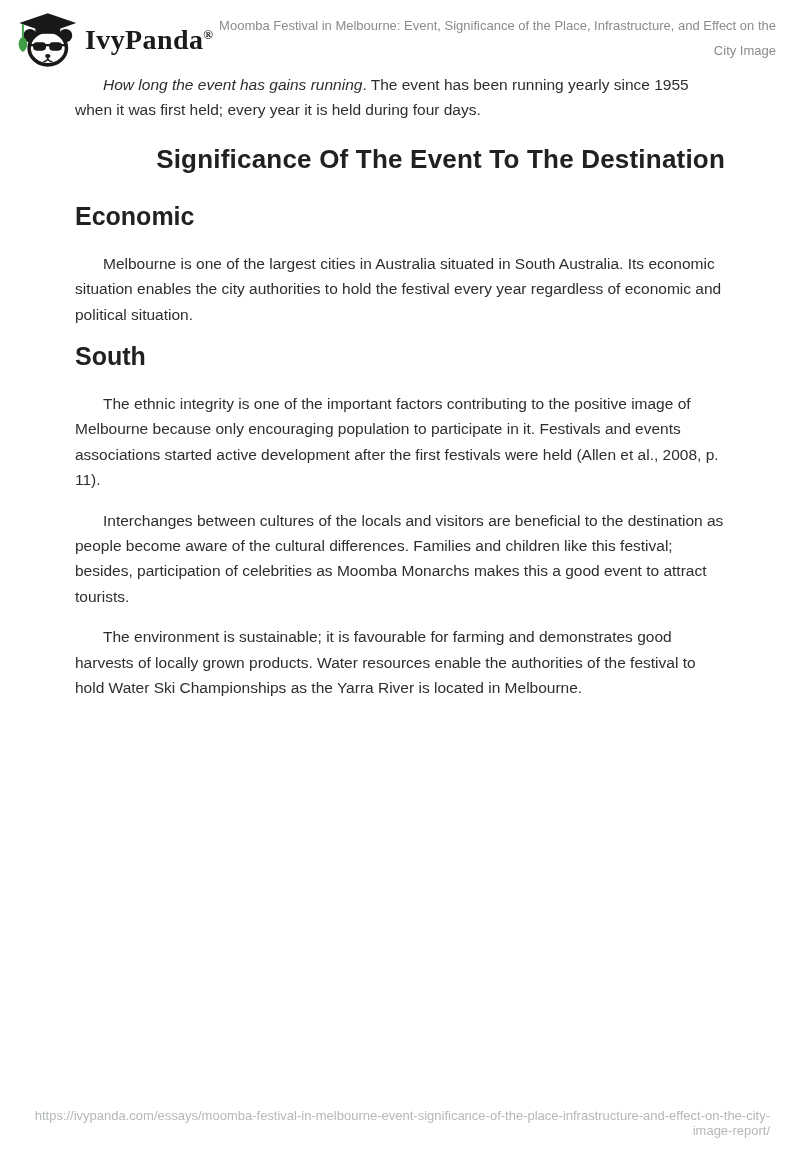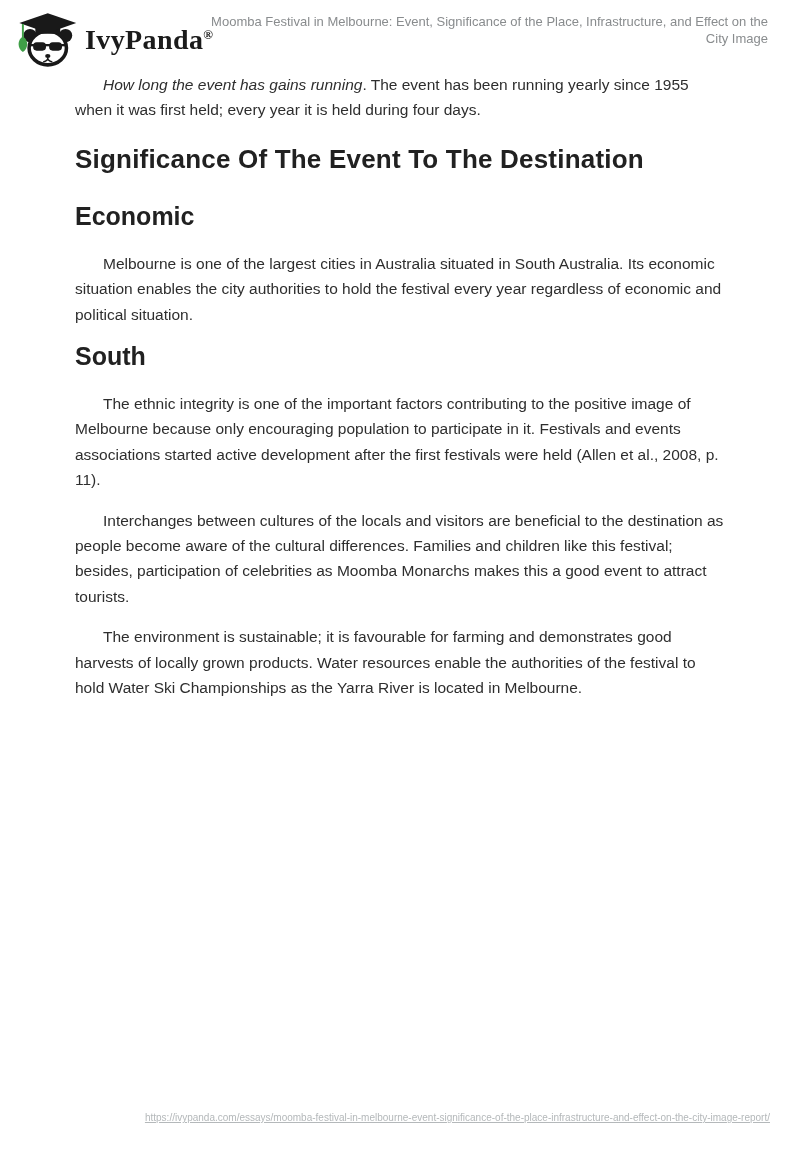--- a/index.html
+++ b/index.html
@@ -19,45 +19,44 @@
     display: flex; align-items: center; gap: 7px;
   }
   .logo svg { width: 64px; height: 56px; display: block; }
   .brand {
     font-family: "Liberation Serif", serif;
     font-weight: 700; font-size: 28px; color: #1b1b1b;
     letter-spacing: 0.4px; line-height: 1;
   }
   .brand .reg { font-size: 13px; vertical-align: super; font-weight: 700; }
   .doc-title {
-    position: absolute; top: 13px; right: 32px; width: 574px;
-    text-align: right; font-size: 13px; line-height: 17px;
+    position: absolute; top: 13px; right: 24px; width: 574px;
+    text-align: right; font-size: 13px; line-height: 25px;
     color: #898c8e;
   }
 
   
   main { margin: 0 75px; color: #2e2e2e; font-size: 15.5px; line-height: 25.4px; }
   main p { margin: 15px 0; text-indent: 28px; }
   main p.lead { margin-top: 10px; }
   main em { font-style: italic; }
   h1 {
     font-size: 26px; line-height: 32px; font-weight: 700;
-    margin: 20px 0 28px; color: #212121; letter-spacing: 0.2px;
+    margin: 20px 0 28px; color: #212121; letter-spacing: 0.2px; text-align: right;
   }
   h2 {
     font-size: 25px; line-height: 26px; font-weight: 700;
     margin: 16px 0 22px; color: #212121;
   }
 
   
   .page-footer {
     position: absolute; top: 1108px; left: 30px; right: 30px;
-    text-align: right; font-size: 10px; line-height: 20px;
+    text-align: right; font-size: 13px; line-height: 15px;
     color: #b4b8ba;
-    text-decoration: underline;
   }
 </style>
 </head>
 <body>
 
 <header class="header">
   <div class="logo">
     <svg viewBox="0 0 72 62" aria-hidden="true">
 
       <circle cx="18" cy="26" r="7.5" fill="#191919"></circle>

